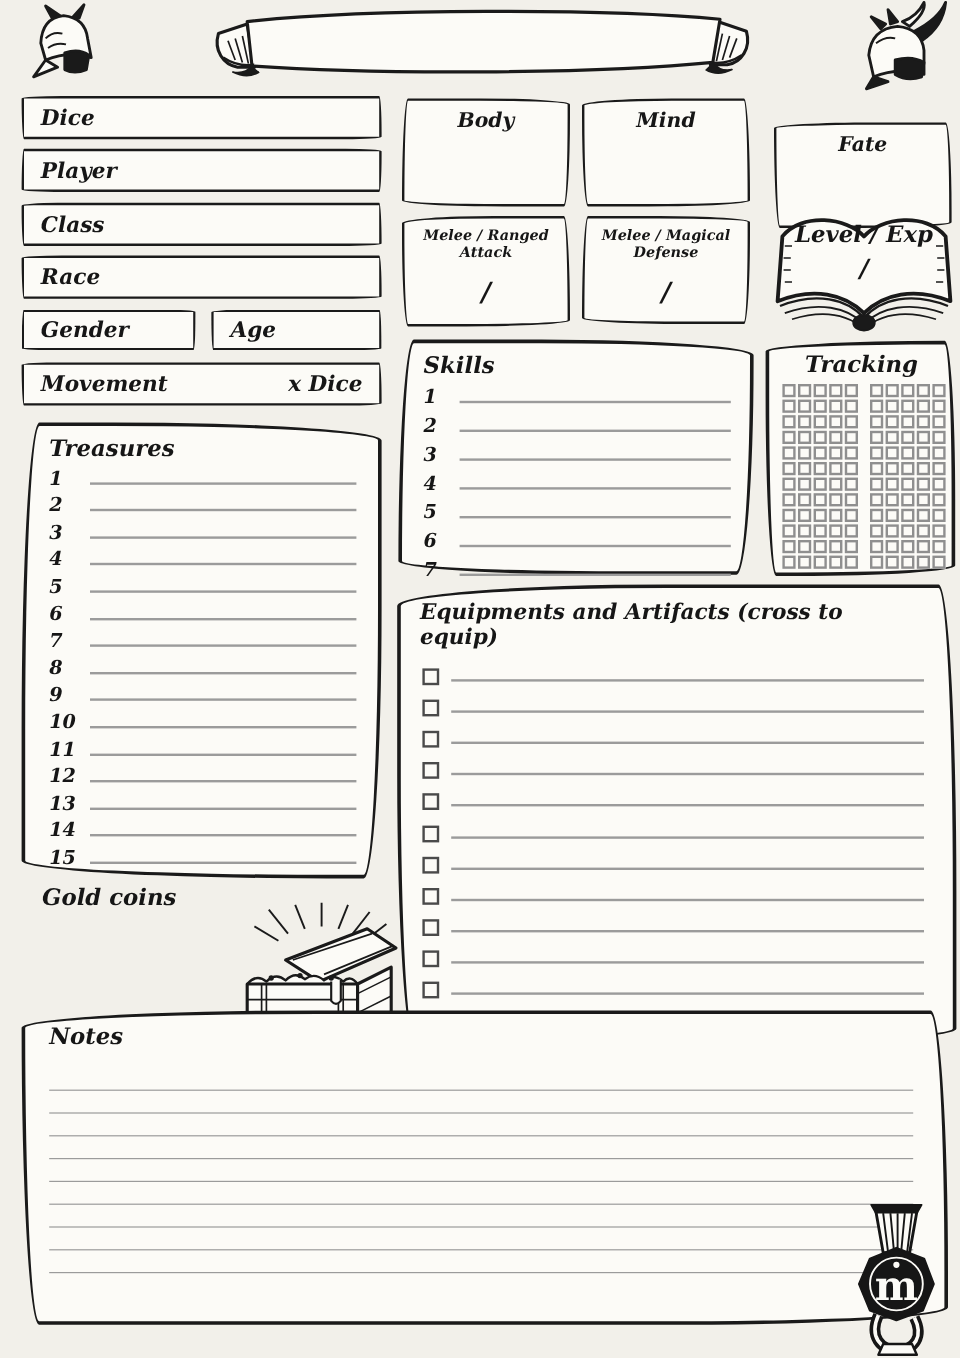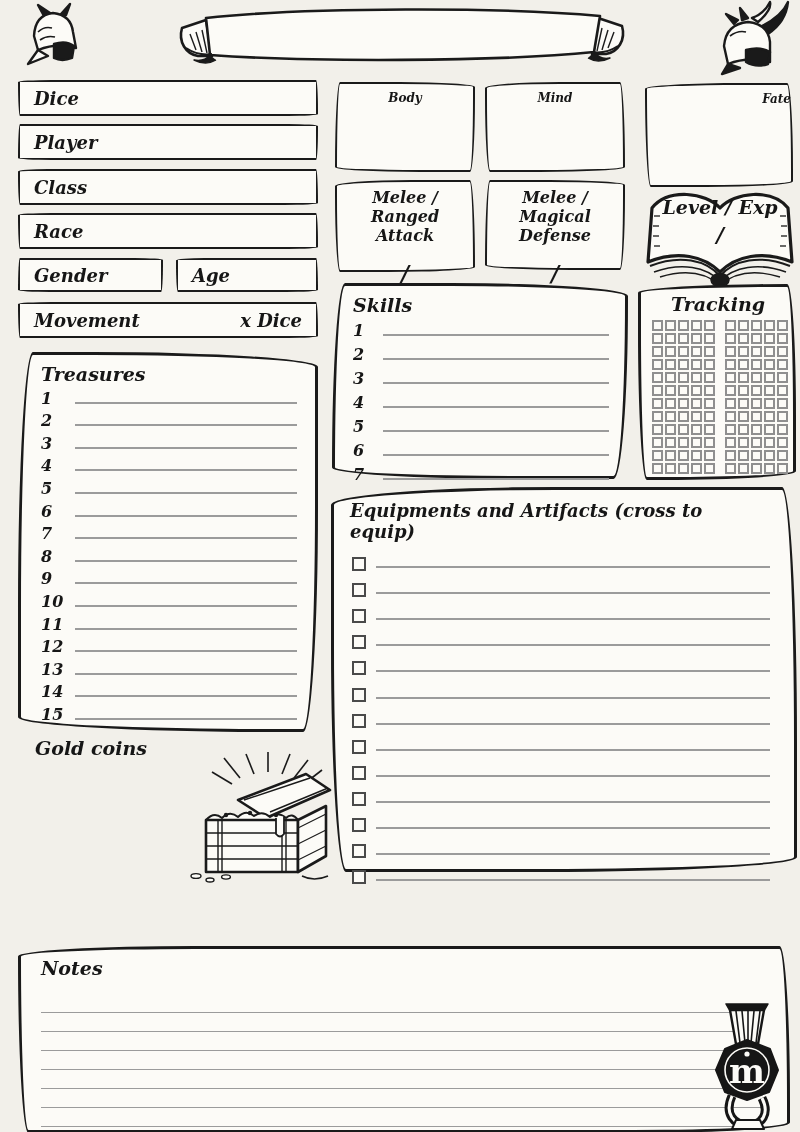--- a/index.html
+++ b/index.html
@@ -17,22 +17,22 @@
   .r2{border-radius:15px 225px 15px 255px/255px 15px 225px 15px;}
   .r3{border-radius:225px 15px 255px 15px/18px 255px 15px 225px;}
   .r4{border-radius:18px 245px 20px 255px/255px 18px 245px 16px;}
 
   .lbl{font-weight:bold;font-style:italic;}
   .field{display:flex;align-items:center;padding:0 14px;font-size:18px;}
   .field .lbl{white-space:nowrap;}
   .spread{justify-content:space-between;}
 
   .statbox{display:flex;flex-direction:column;align-items:center;padding-top:7px;}
-  .stat-title{font-weight:bold;font-style:italic;font-size:12px;}
-  .stat-sub{font-weight:bold;font-style:italic;font-size:16px;line-height:1.18;text-align:center;width:118px;}
+  .stat-title{font-weight:bold;font-style:italic;font-size:17px;}
+  .stat-sub{font-weight:bold;font-style:italic;font-size:12px;line-height:1.18;text-align:center;width:118px;}
   .stat-val{font-weight:bold;font-style:italic;font-size:22px;margin-top:14px;}
 
   .panel-title{font-weight:bold;font-style:italic;font-size:19px;}
 
   .sheet-row{display:flex;align-items:flex-end;}
   .row-num{font-weight:bold;font-style:italic;font-size:16px;width:30px;flex:none;}
   .write-line{flex:1;border-bottom:2px solid #9b9b9b;height:0;margin-bottom:4px;}
 
   #skills-rows .sheet-row{height:24px;}
   #treasures-rows .sheet-row{height:22.6px;}
@@ -131,34 +131,34 @@
   <span class="lbl">Movement</span>
   <span class="lbl">x Dice</span>
 </div>
 
 <div class="abs sketch r2 statbox" style="left:335px;top:82px;width:140px;height:90px;">
   <span class="stat-title">Body</span>
 </div>
 <div class="abs sketch r3 statbox" style="left:485px;top:82px;width:140px;height:90px;">
   <span class="stat-title">Mind</span>
 </div>
-<div class="abs sketch r1 statbox" style="left:645px;top:83px;width:148px;height:104px;align-items:flex-end;">
+<div class="abs sketch r1 statbox" style="left:645px;top:102px;width:148px;height:88px;">
   <span class="stat-title">Fate</span>
 </div>
 
 <div class="abs sketch r3 statbox" style="left:335px;top:180px;width:140px;height:92px;">
   <span class="stat-sub">Melee / Ranged Attack</span>
   <span class="stat-val">/</span>
 </div>
 <div class="abs sketch r2 statbox" style="left:485px;top:180px;width:140px;height:90px;">
   <span class="stat-sub">Melee / Magical Defense</span>
   <span class="stat-val">/</span>
 </div>
 
-<div class="abs" style="left:642px;top:180px;width:156px;height:112px;">
+<div class="abs" style="left:642px;top:169px;width:156px;height:112px;">
   <svg width="156" height="112" viewBox="0 0 156 112">
     <g stroke="#1a1a1a" fill="#fcfbf7" stroke-linejoin="round">
       <path stroke-width="3.2" d="M10 28 C26 8 64 12 78 28 C92 12 130 8 146 28 L150 82 C120 70 94 76 78 92 C62 76 36 70 6 82 Z"></path>
       <path stroke-width="2" fill="none" d="M8 86 C38 74 64 80 78 96 C92 80 118 74 148 86"></path>
       <path stroke-width="1.6" fill="none" d="M12 92 C40 82 64 87 78 101 C92 87 116 82 144 92"></path>
       <path stroke-width="1.4" fill="none" d="M18 97 C44 89 64 93 78 105 C92 93 112 89 138 97"></path>
       <g stroke-width="1.3">
         <path d="M12 36 L18 36"></path>
           <path d="M11 46 L17 46"></path>
           <path d="M11 56 L17 56"></path>
@@ -563,21 +563,21 @@
         <span class="equip-box"></span>
         <span class="write-line"></span>
       </div>
       <div class="equip-row">
         <span class="equip-box"></span>
         <span class="write-line"></span>
       </div>
     </div>
 </div>
 
-<div class="abs sketch big r1" style="left:18px;top:946px;width:772px;height:187px;padding:8px 26px 6px 20px;">
+<div class="abs sketch big r1" style="left:18px;top:842px;width:772px;height:262px;padding:8px 26px 6px 20px;">
   <div class="panel-title">Notes</div>
   <div id="notes-lines" style="margin-top:15px;">
       <div class="note-line"></div>
       <div class="note-line"></div>
       <div class="note-line"></div>
       <div class="note-line"></div>
       <div class="note-line"></div>
       <div class="note-line"></div>
       <div class="note-line"></div>
       <div class="note-line"></div>

